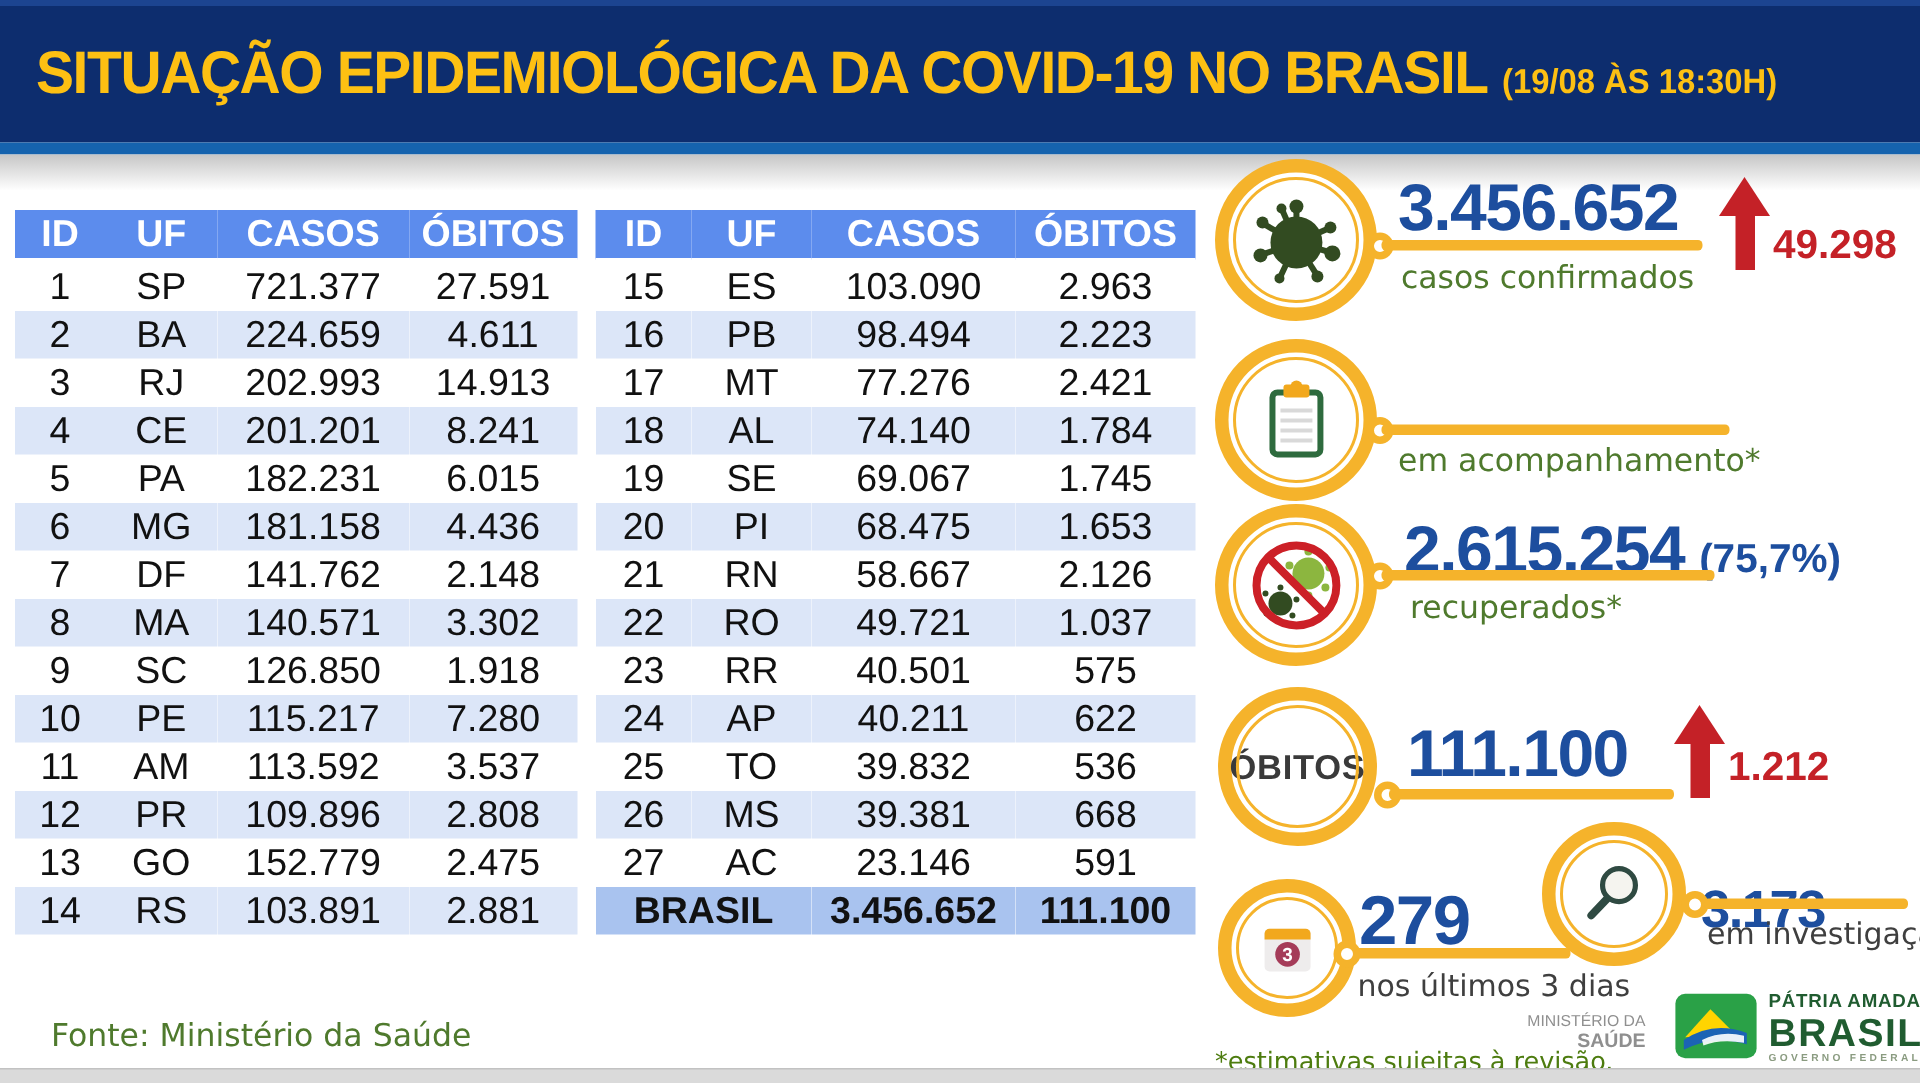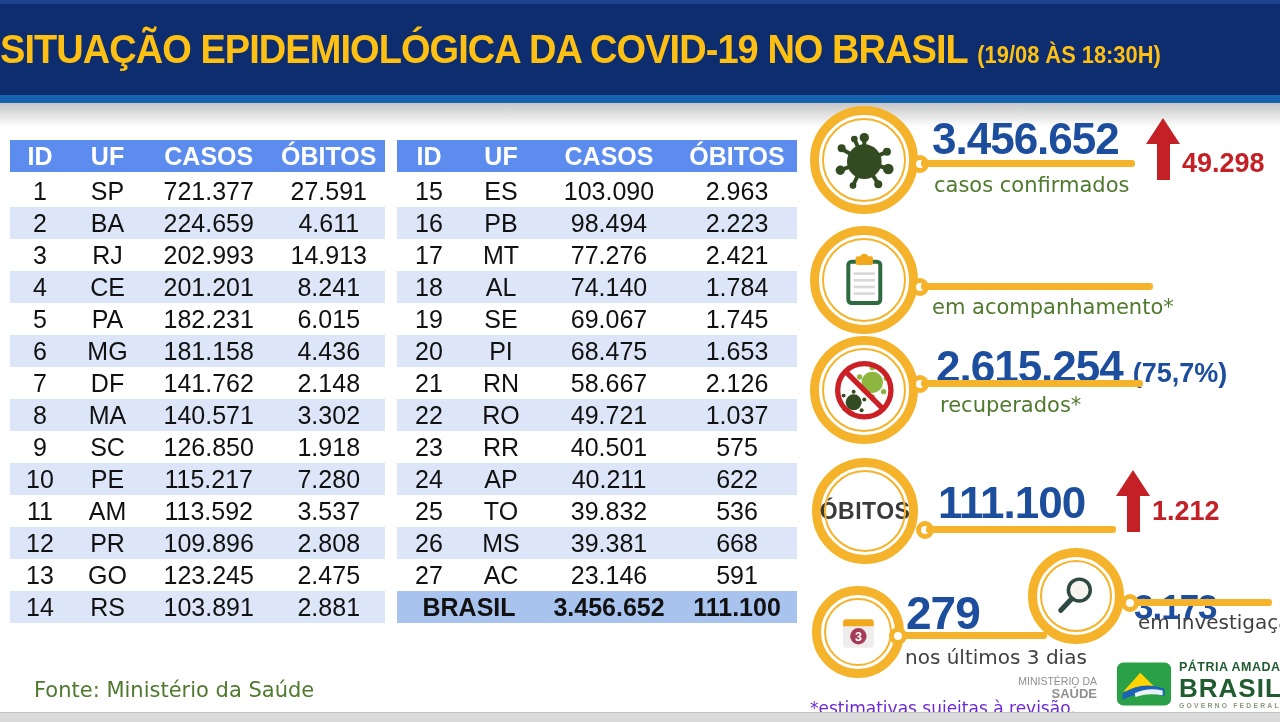--- a/index.html
+++ b/index.html
@@ -6,21 +6,21 @@
     --navy:#0d2d6e; --strip:#1563ae; --yellow:#f5b32b; --gold:#fdc013;
     --blue:#1d4e9e; --red:#c42127; --green:#4f7a2d; --thead:#5c8ced;
     --alt:#dce6f8; --total:#a9c3ef; --dark:#3f3f3f; --govgreen:#205c30;
   }
   *{margin:0;padding:0;box-sizing:border-box;}
   body{font-family:"Liberation Sans","DejaVu Sans",sans-serif;background:#e8e8e8;}
   .page{position:relative;width:1280px;height:722px;background:#fff;overflow:hidden;outline:1px solid #b5b5b5;}
 
   
   .header{position:absolute;left:0;top:0;width:1280px;height:95px;background:var(--navy);
-    border-top:4px solid #1c4490;display:flex;align-items:center;}
+    border-top:4px solid #1c4490;display:flex;align-items:center;padding-left:24px;}
   .header-inner{transform:scaleX(.95);transform-origin:left center;white-space:nowrap;display:flex;align-items:baseline;gap:10px;}
   .title{color:var(--gold);font-size:40px;font-weight:bold;letter-spacing:-1px;}
   .subtitle{color:var(--gold);font-size:23px;font-weight:bold;}
   .strip{position:absolute;left:0;top:95px;width:1280px;height:8px;background:var(--strip);}
   .fade{position:absolute;left:0;top:103px;width:1280px;height:24px;background:linear-gradient(#c6c6c6,#ffffff);}
 
   
   table{border-collapse:collapse;table-layout:fixed;position:absolute;top:140px;}
   #table-left{left:10px;width:375px;}
   #table-right{left:397px;width:400px;}
@@ -42,21 +42,21 @@
   .donut{position:absolute;width:18px;height:18px;border:5px solid var(--yellow);border-radius:50%;background:#fff;}
   .label-green{position:absolute;color:var(--green);font-size:21px;font-family:"DejaVu Sans",sans-serif;white-space:nowrap;}
   .label-dark{position:absolute;color:var(--dark);font-size:20px;font-family:"DejaVu Sans",sans-serif;white-space:nowrap;}
   .delta{position:absolute;color:var(--red);font-size:27px;font-weight:bold;white-space:nowrap;}
   .arrow{position:absolute;width:34px;}
   .arrow .head{width:0;height:0;border:solid transparent;border-width:0 17px 26px 17px;border-bottom-color:var(--red);}
   .arrow .stem{width:13px;height:36px;background:var(--red);margin:0 auto;}
 
   
   .source{position:absolute;left:34px;top:678px;color:var(--green);font-size:21px;font-family:"DejaVu Sans",sans-serif;}
-  .disclaimer{position:absolute;left:810px;top:698px;color:#6d28d9;font-size:17px;font-family:"DejaVu Sans",sans-serif;}
+  .disclaimer{position:absolute;left:810px;top:698px;color:#4d7c0f;font-size:17px;font-family:"DejaVu Sans",sans-serif;}
   .ministry{position:absolute;left:985px;top:676px;width:112px;text-align:right;color:#8f8f8f;line-height:1.05;}
   .ministry .l1{font-size:10.5px;}
   .ministry .l2{font-size:13px;font-weight:bold;}
   .gov-logo{position:absolute;left:1116px;top:661px;display:flex;gap:7px;align-items:flex-start;}
   .gov-text{line-height:1;color:var(--govgreen);}
   .gov-text .g1{font-size:12.5px;font-weight:bold;letter-spacing:.5px;}
   .gov-text .g2{font-size:26px;font-weight:bold;letter-spacing:1px;margin-top:1px;}
   .gov-text .g3{font-size:6.8px;color:#8a9b80;letter-spacing:2.2px;margin-top:2px;font-weight:bold;}
   .bottombar{position:absolute;left:0;top:712px;width:1280px;height:10px;background:#dadada;border-top:1px solid #c2c2c2;}
 </style>
@@ -158,21 +158,21 @@
         </tr>
         <tr class="alt">
           <td>12</td>
           <td>PR</td>
           <td>109.896</td>
           <td>2.808</td>
         </tr>
         <tr>
           <td>13</td>
           <td>GO</td>
-          <td>123.245</td>
+          <td>152.779</td>
           <td>2.475</td>
         </tr>
         <tr class="alt">
           <td>14</td>
           <td>RS</td>
           <td>103.891</td>
           <td>2.881</td>
         </tr>
       </tbody>
   </table>

